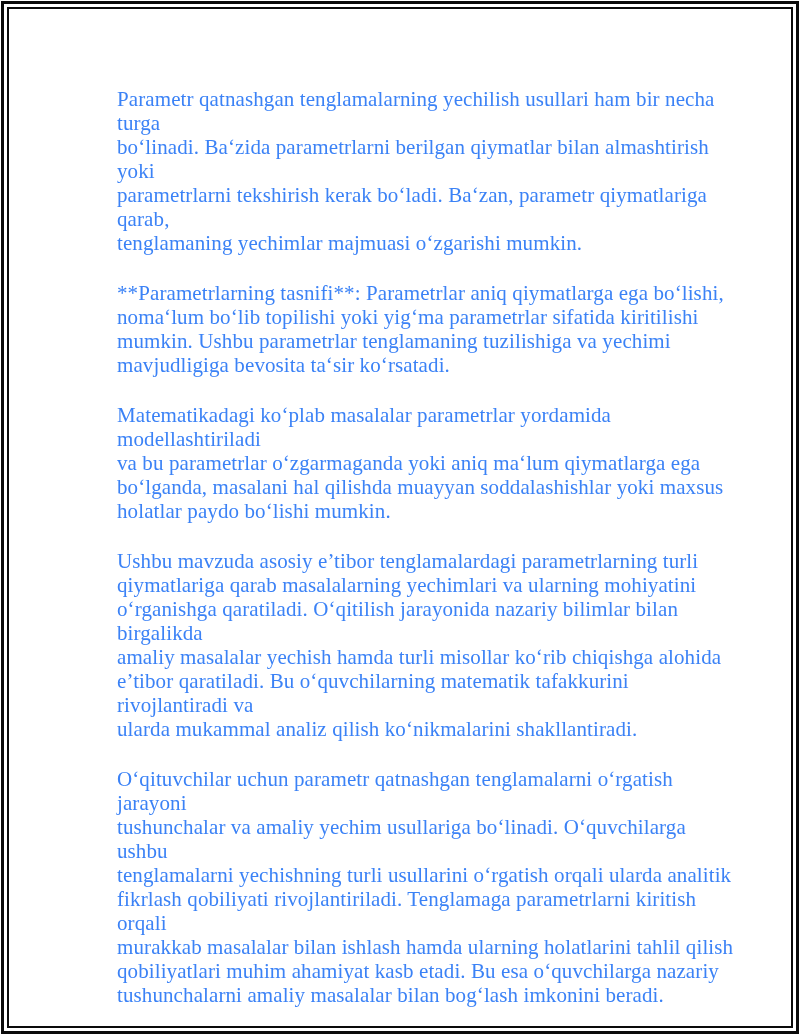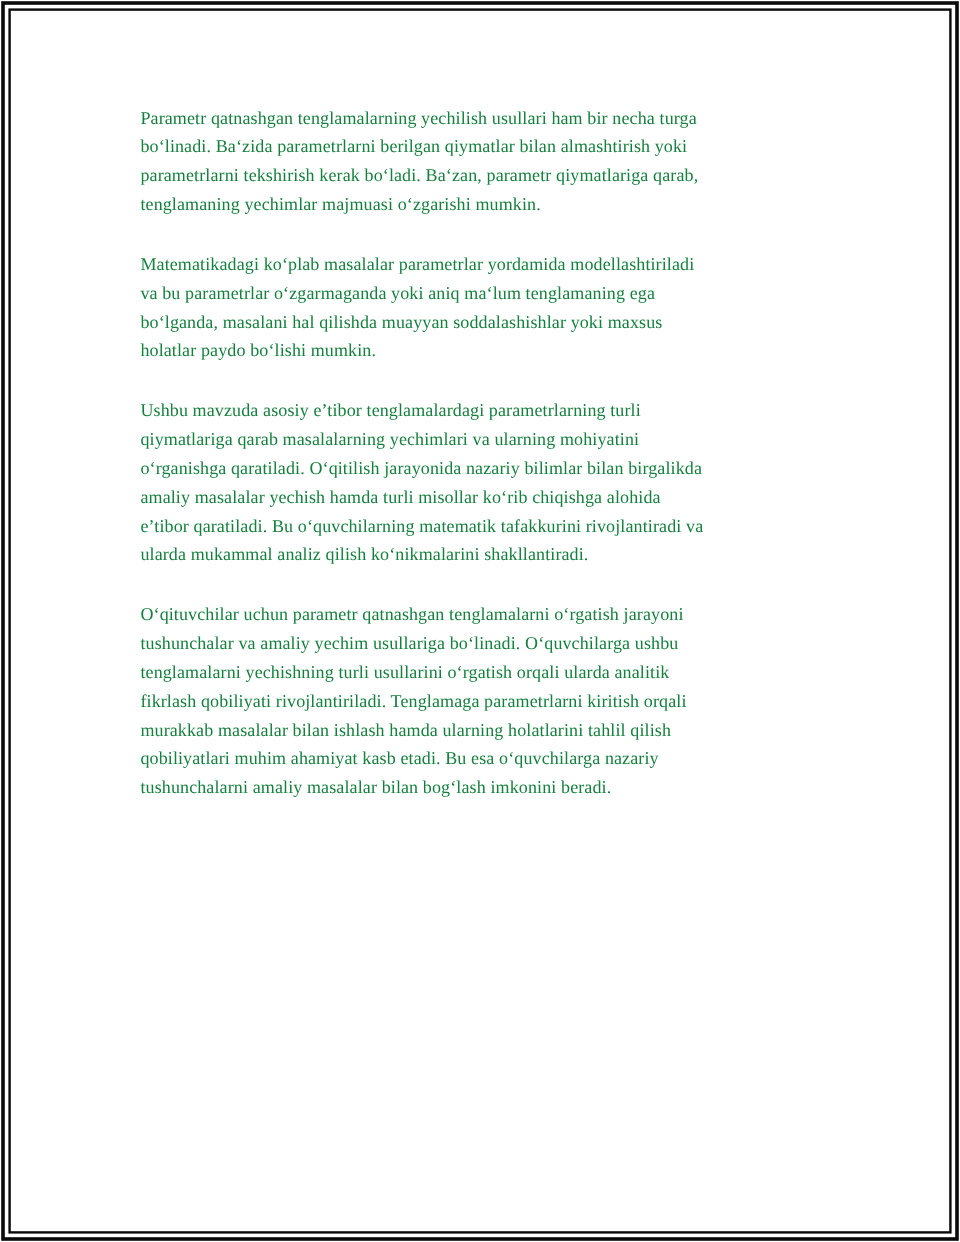--- a/index.html
+++ b/index.html
@@ -28,41 +28,45 @@
     pointer-events: none;
   }
   .page-content {
     position: absolute;
     left: 117px;
     top: 87px;
     width: 620px;
   }
   .paragraph {
     margin: 0 0 26px 0;
-    font-size: 15px;
+    font-size: 21px;
     line-height: 24px;
-    color: #15803d;
+    color: #3b82f6;
     white-space: pre-line;
     text-align: left;
     letter-spacing: 0.1px;
   }
 </style>
 </head>
 <body>
 
 <div class="frame-outer"></div>
 <div class="frame-inner"></div>
 
 <div class="page-content">
   <div class="paragraph">Parametr qatnashgan tenglamalarning yechilish usullari ham bir necha turga
 bo‘linadi. Ba‘zida parametrlarni berilgan qiymatlar bilan almashtirish yoki
 parametrlarni tekshirish kerak bo‘ladi. Ba‘zan, parametr qiymatlariga qarab,
 tenglamaning yechimlar majmuasi o‘zgarishi mumkin.</div>
+  <div class="paragraph">**Parametrlarning tasnifi**: Parametrlar aniq qiymatlarga ega bo‘lishi,
+noma‘lum bo‘lib topilishi yoki yig‘ma parametrlar sifatida kiritilishi
+mumkin. Ushbu parametrlar tenglamaning tuzilishiga va yechimi
+mavjudligiga bevosita ta‘sir ko‘rsatadi.</div>
   <div class="paragraph">Matematikadagi ko‘plab masalalar parametrlar yordamida modellashtiriladi
-va bu parametrlar o‘zgarmaganda yoki aniq ma‘lum tenglamaning ega
+va bu parametrlar o‘zgarmaganda yoki aniq ma‘lum qiymatlarga ega
 bo‘lganda, masalani hal qilishda muayyan soddalashishlar yoki maxsus
 holatlar paydo bo‘lishi mumkin.</div>
   <div class="paragraph">Ushbu mavzuda asosiy e’tibor tenglamalardagi parametrlarning turli
 qiymatlariga qarab masalalarning yechimlari va ularning mohiyatini
 o‘rganishga qaratiladi. O‘qitilish jarayonida nazariy bilimlar bilan birgalikda
 amaliy masalalar yechish hamda turli misollar ko‘rib chiqishga alohida
 e’tibor qaratiladi. Bu o‘quvchilarning matematik tafakkurini rivojlantiradi va
 ularda mukammal analiz qilish ko‘nikmalarini shakllantiradi.</div>
   <div class="paragraph">O‘qituvchilar uchun parametr qatnashgan tenglamalarni o‘rgatish jarayoni
 tushunchalar va amaliy yechim usullariga bo‘linadi. O‘quvchilarga ushbu

